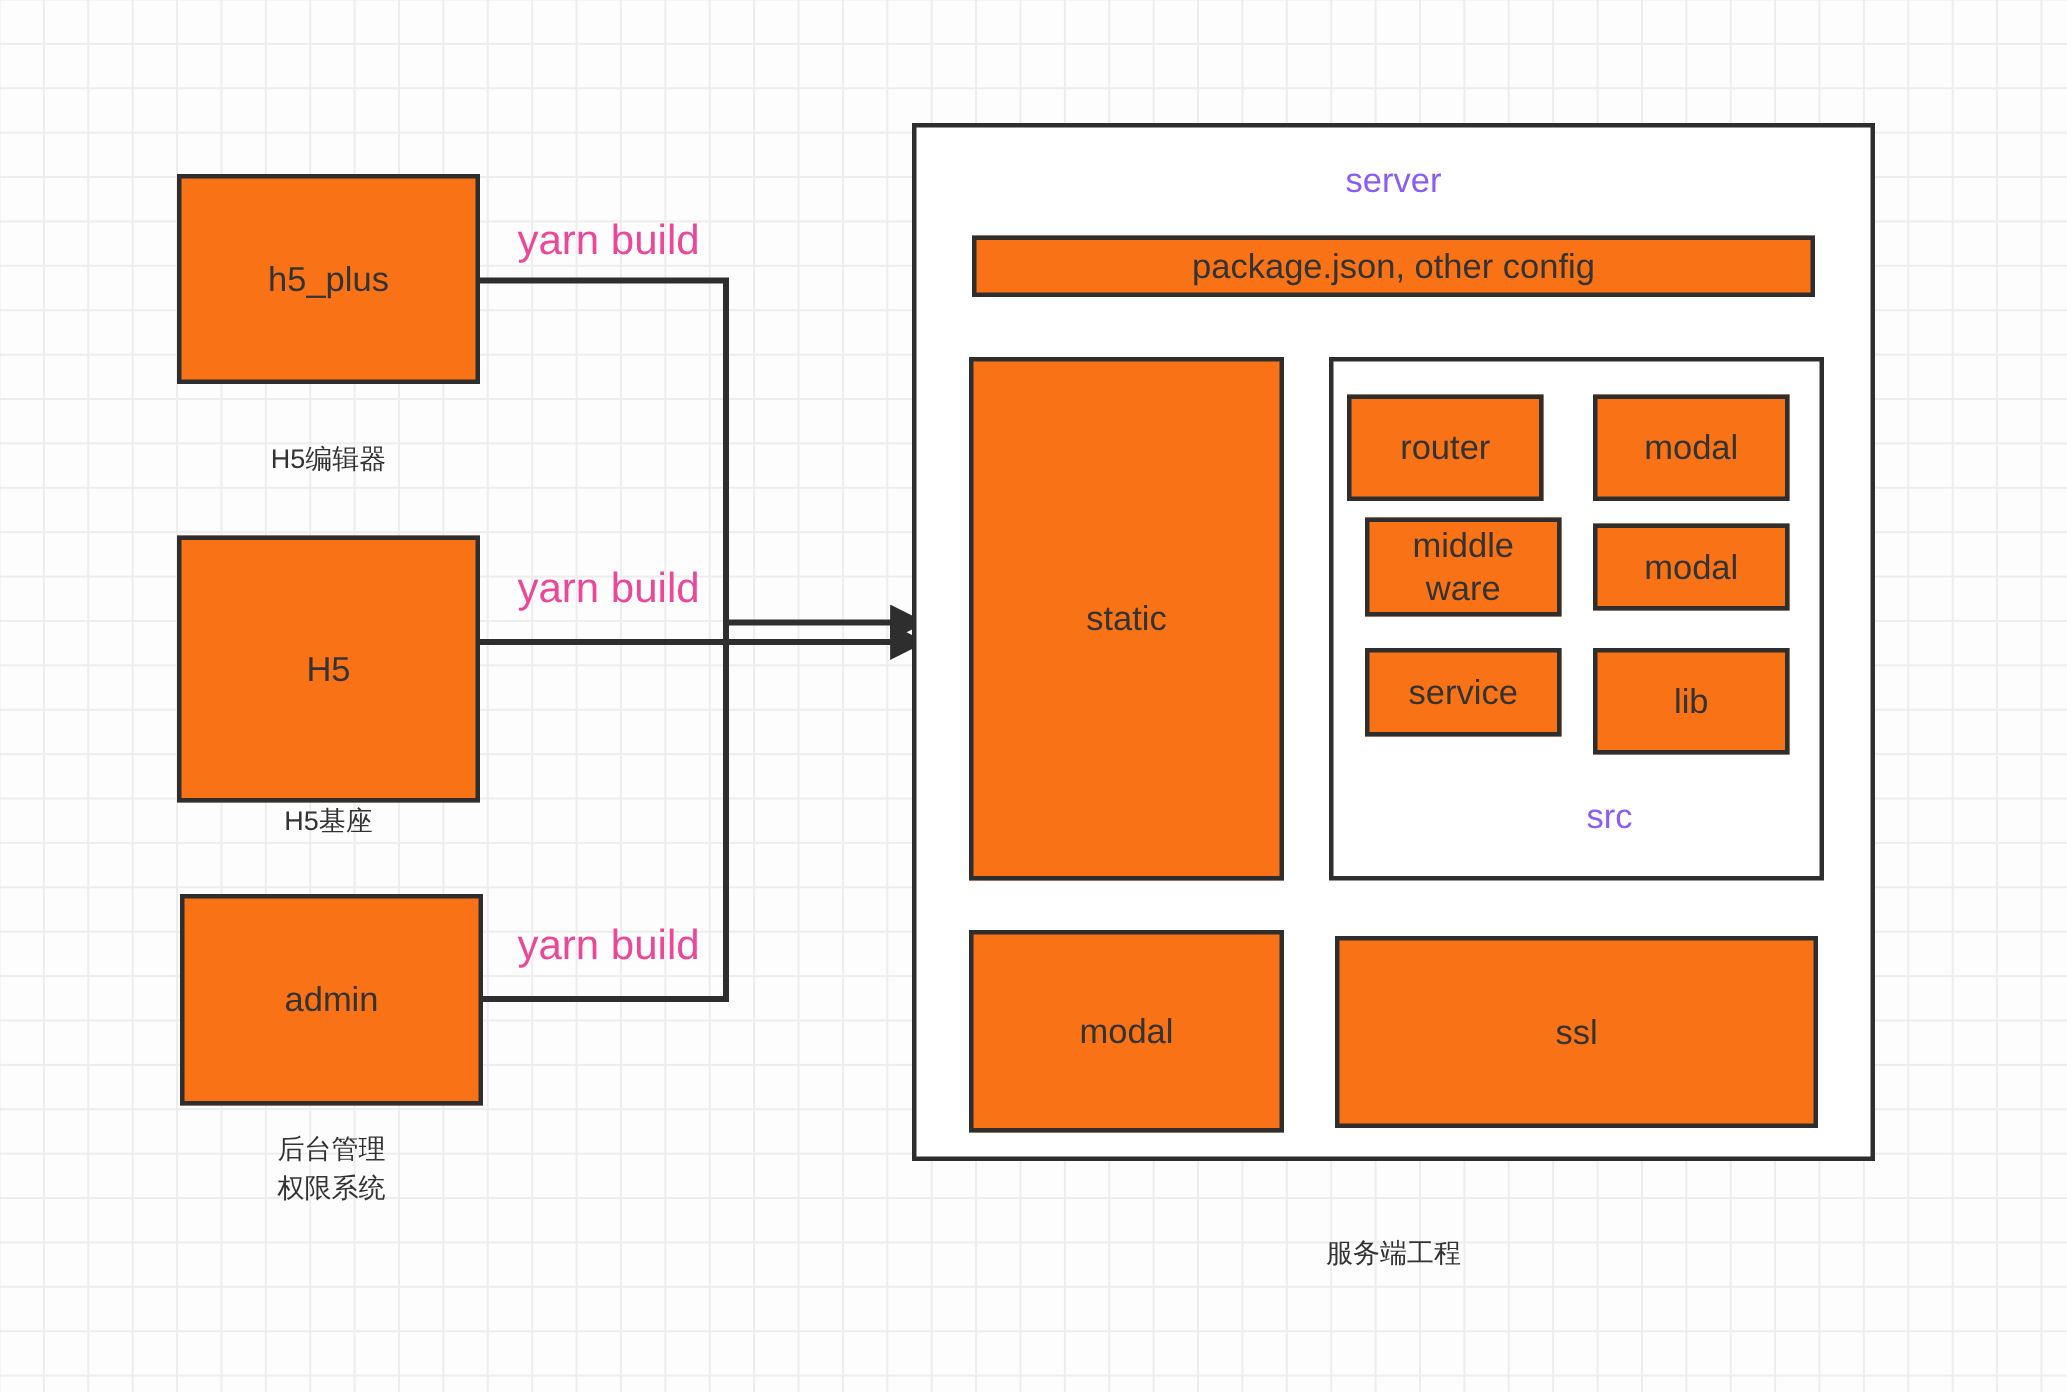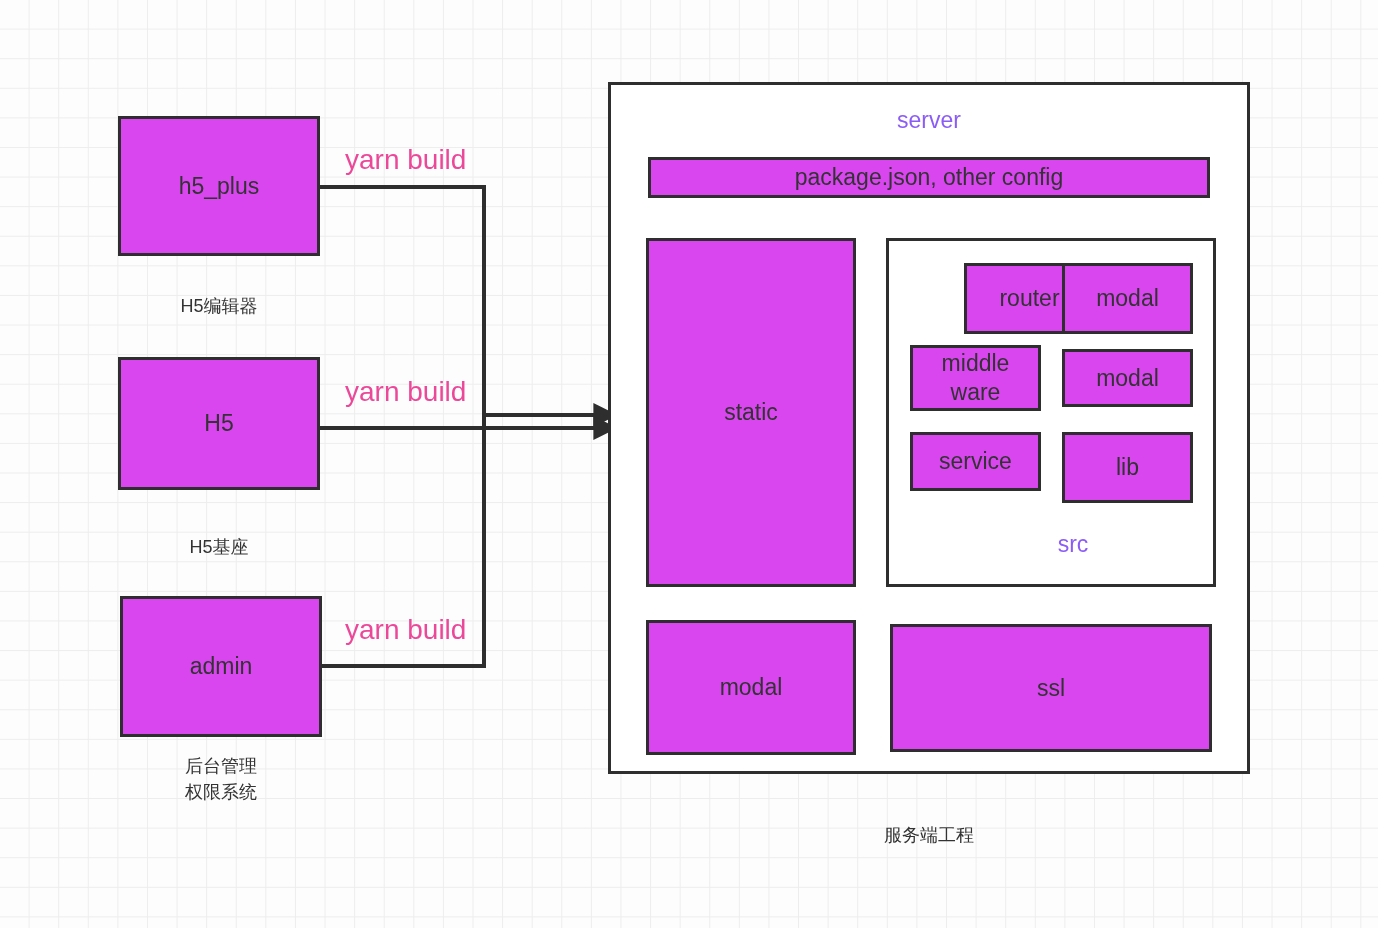--- a/index.html
+++ b/index.html
@@ -26,21 +26,21 @@
     background-image:
       linear-gradient(to right, #ededed 1px, transparent 1px),
       linear-gradient(to bottom, #ededed 1px, transparent 1px);
     background-size: 29.6px 29.6px;
     background-position: -1px -1px;
   }
 
   
   .box {
     position: absolute;
-    background: #d946ef;
+    background: #f97316;
     border: 3px solid #2e2e2e;
     display: flex;
     align-items: center;
     justify-content: center;
     color: #333333;
     font-size: 23px;
     line-height: 1.25;
     text-align: center;
     white-space: pre-line;
   }
@@ -107,21 +107,21 @@
 
   <path d="M 319 428 L 615 428" fill="none" stroke="#2e2e2e" stroke-width="4" marker-end="url(#arrowhead)"></path>
 </svg>
 
 <div class="box" style="left:118px; top:116px; width:202px; height:140px;">
   <span>h5_plus</span>
 </div>
 <div class="caption" style="left:118px; top:293px; width:202px;">H5编辑器</div>
 <div class="edge-label" style="left:345px; top:144px;">yarn build</div>
 
-<div class="box" style="left:118px; top:357px; width:202px; height:133px;">
+<div class="box" style="left:118px; top:357px; width:202px; height:178px;">
   <span>H5</span>
 </div>
 <div class="caption" style="left:118px; top:534px; width:202px;">H5基座</div>
 <div class="edge-label" style="left:345px; top:376px;">yarn build</div>
 
 <div class="box" style="left:120px; top:596px; width:202px; height:141px;">
   <span>admin</span>
 </div>
 <div class="caption" style="left:120px; top:753px; width:202px;">后台管理
 权限系统</div>
@@ -136,21 +136,21 @@
 </div>
 
 <div class="box" style="left:646px; top:238px; width:210px; height:349px;">
   <span>static</span>
 </div>
 
 <div class="container" style="left:886px; top:238px; width:330px; height:349px;">
   <div class="container-label" style="bottom:26px;margin-left:44px;">src</div>
 </div>
 
-<div class="box" style="left:964px; top:263px; width:131px; height:71px;">
+<div class="box" style="left:898px; top:263px; width:131px; height:71px;">
   <span>router</span>
 </div>
 <div class="box" style="left:1062px; top:263px; width:131px; height:71px;">
   <span>modal</span>
 </div>
 
 <div class="box" style="left:910px; top:345px; width:131px; height:66px;">
   <span>middle
 ware</span>
 </div>

